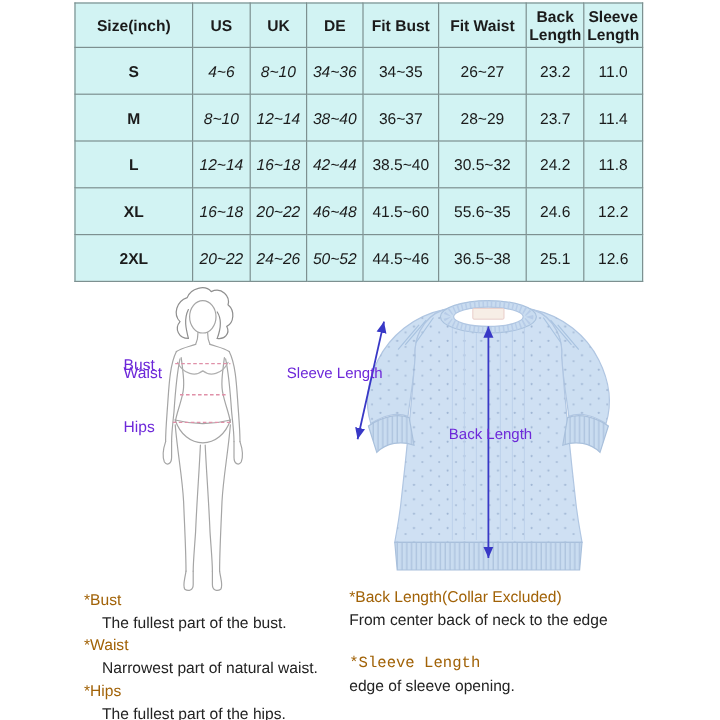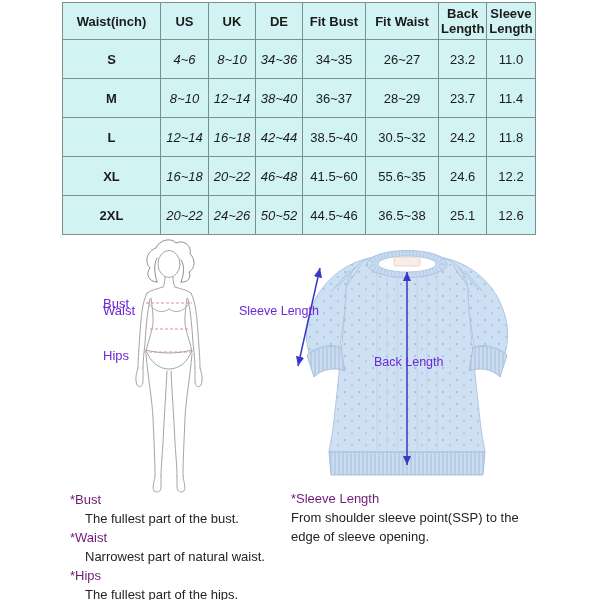--- a/index.html
+++ b/index.html
@@ -26,43 +26,43 @@
   #label-back-length{left:374px;top:355px;}
 
   
   #figure-svg{position:absolute;left:95px;top:238px;}
   #sweater-svg{position:absolute;left:230px;top:245px;}
 
   
   .defs{position:absolute;font-size:13px;color:#232323;line-height:19px;white-space:nowrap;}
   #defs-left{left:70px;top:490px;}
   #defs-right{left:291px;top:488px;}
-  .defs .title{color:#701a75;}
+  .defs .title{color:#a16207;}
   .defs .desc{padding-left:15px;}
-  .defs .gap{margin-top:1px;}
+  .defs .gap{margin-top:17px;font-family:Liberation Mono, monospace;}
 </style>
 </head>
 <body>
 
 <div id="canvas">
 
   <table class="size-chart">
     <colgroup>
       <col style="width:98px">
         <col style="width:48px">
         <col style="width:47px">
         <col style="width:47px">
       <col style="width:63px">
         <col style="width:73px">
         <col style="width:46px">
         <col style="width:48px">
     </colgroup>
     <thead>
       <tr>
-        <th>Waist(inch)</th>
+        <th>Size(inch)</th>
         <th>US</th>
         <th>UK</th>
         <th>DE</th>
         <th>Fit Bust</th>
         <th>Fit Waist</th>
         <th>Back Length</th>
         <th>Sleeve Length</th>
       </tr>
     </thead>
     <tbody>
@@ -241,18 +241,19 @@
   <div class="defs" id="defs-left">
     <div class="title">*Bust</div>
     <div class="desc">The fullest part of the bust.</div>
     <div class="title">*Waist</div>
     <div class="desc">Narrowest part of natural waist.</div>
     <div class="title">*Hips</div>
     <div class="desc">The fullest part of the hips.</div>
   </div>
 
   <div class="defs" id="defs-right">
+    <div class="title">*Back Length(Collar Excluded)</div>
+    <div>From center back of neck to the edge</div>
     <div class="title gap">*Sleeve Length</div>
-    <div>From shoulder sleeve point(SSP) to the</div>
     <div>edge of sleeve opening.</div>
   </div>
 
 </div>
 
 </body></html>

